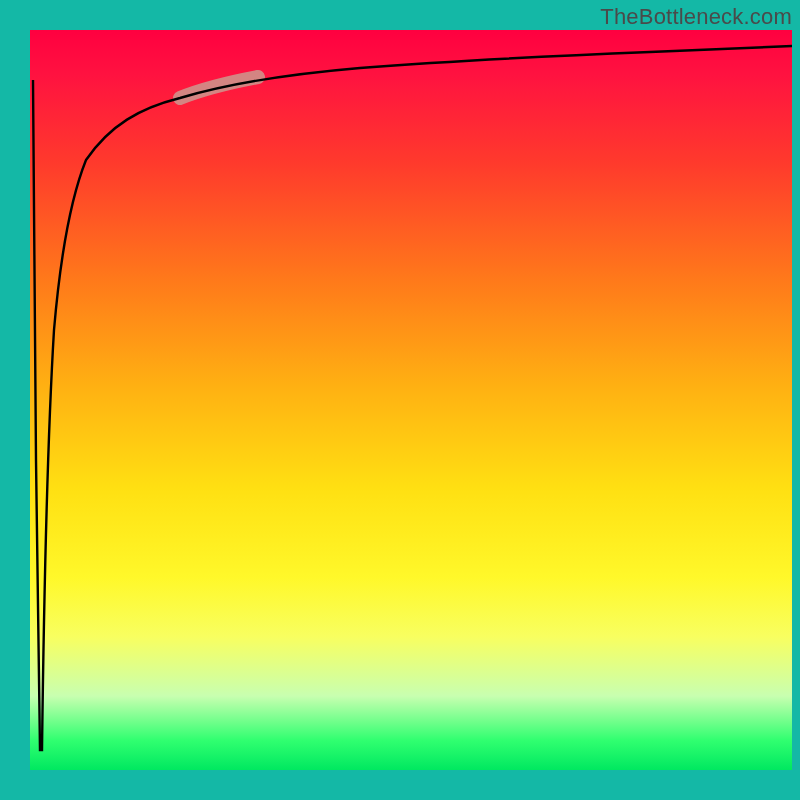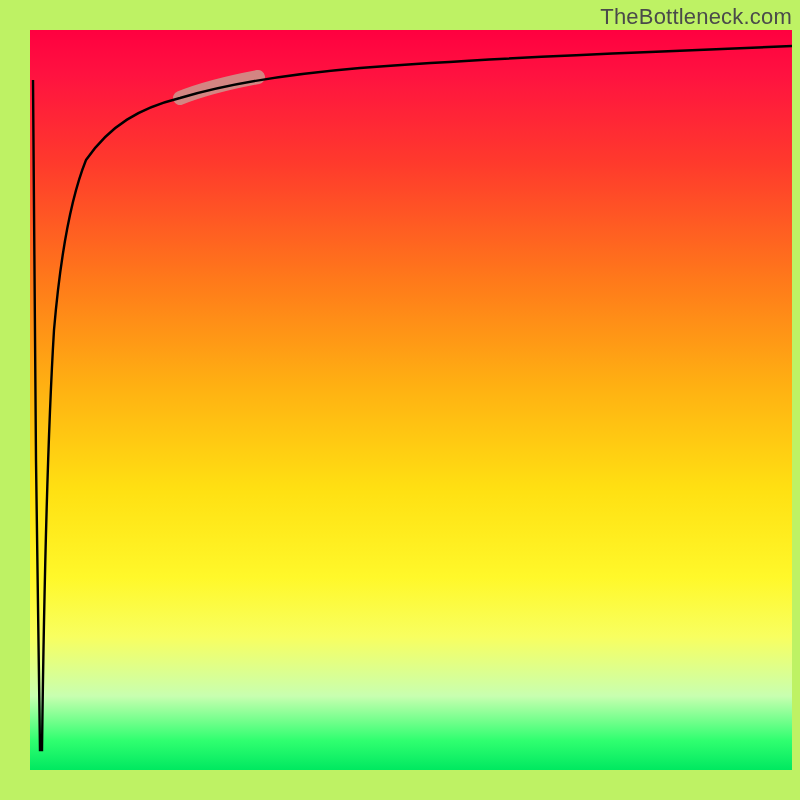--- a/index.html
+++ b/index.html
@@ -8,21 +8,21 @@
     width: 800px;
     height: 800px;
     overflow: hidden;
     background: #000;
     font-family: Arial, Helvetica, sans-serif;
   }
   .chart-wrap {
     position: relative;
     width: 800px;
     height: 800px;
-    background: #bef264;
+    background: #14b8a6;
   }
   .plot-area {
     position: absolute;
     left: 30px;
     top: 30px;
     width: 762px;
     height: 740px;
   }
   .gradient-bg {
     position: absolute;

